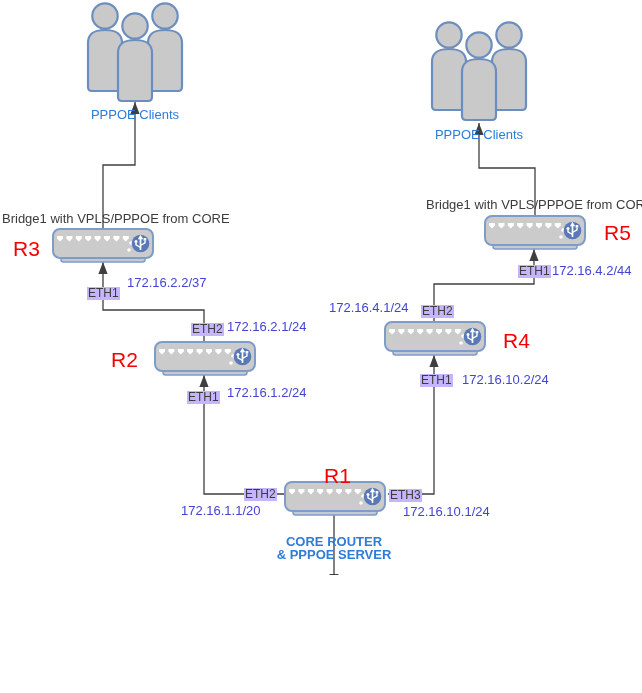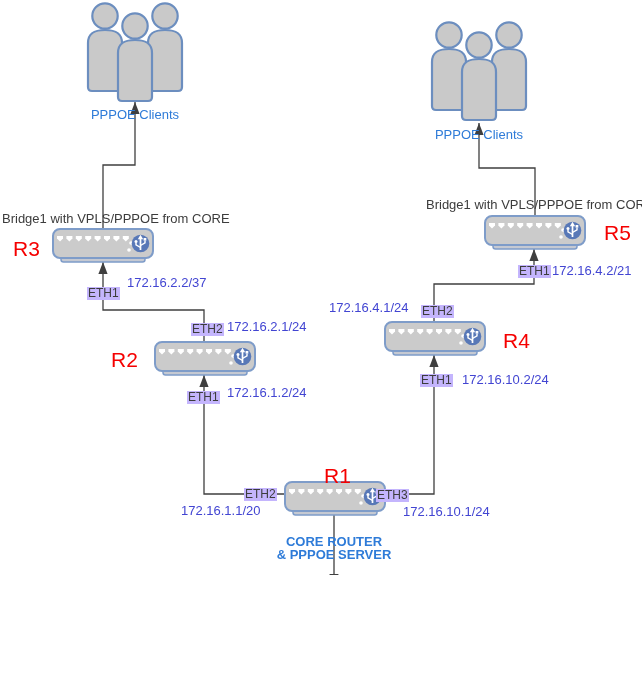--- a/index.html
+++ b/index.html
@@ -138,29 +138,29 @@
 
   <span class="lbl eth" style="left:191px;top:323px;">ETH2</span>
   <span class="lbl ip" style="left:227px;top:320px;">172.16.2.1/24</span>
 
   <span class="lbl eth" style="left:187px;top:391px;">ETH1</span>
   <span class="lbl ip" style="left:227px;top:386px;text-align:center;">172.16.1.2/24</span>
 
   <span class="lbl eth" style="left:244px;top:488px;">ETH2</span>
   <span class="lbl ip" style="left:181px;top:504px;">172.16.1.1/20</span>
 
-  <span class="lbl eth" style="left:376px;top:489px;">ETH3</span>
+  <span class="lbl eth" style="left:389px;top:489px;">ETH3</span>
   <span class="lbl ip" style="left:403px;top:505px;text-align:center;">172.16.10.1/24</span>
 
   <span class="lbl eth" style="left:420px;top:374px;">ETH1</span>
   <span class="lbl ip" style="left:462px;top:373px;">172.16.10.2/24</span>
 
   <span class="lbl eth" style="left:421px;top:305px;">ETH2</span>
   <span class="lbl ip" style="left:329px;top:301px;">172.16.4.1/24</span>
 
   <span class="lbl eth" style="left:518px;top:265px;">ETH1</span>
-  <span class="lbl ip" style="left:552px;top:264px;">172.16.4.2/21</span>
+  <span class="lbl ip" style="left:552px;top:264px;">172.16.4.2/44</span>
 
   <span class="lbl blue-head" style="left:334px;top:519px;">CORE ROUTER</span>
   <span class="lbl blue-head" style="left:334px;top:532px;">&amp; PPPOE SERVER</span>
 
   <span class="lbl internet-lbl" style="left:335px;top:630px;">INTERNET</span>
 </div>
 
 </body></html>

